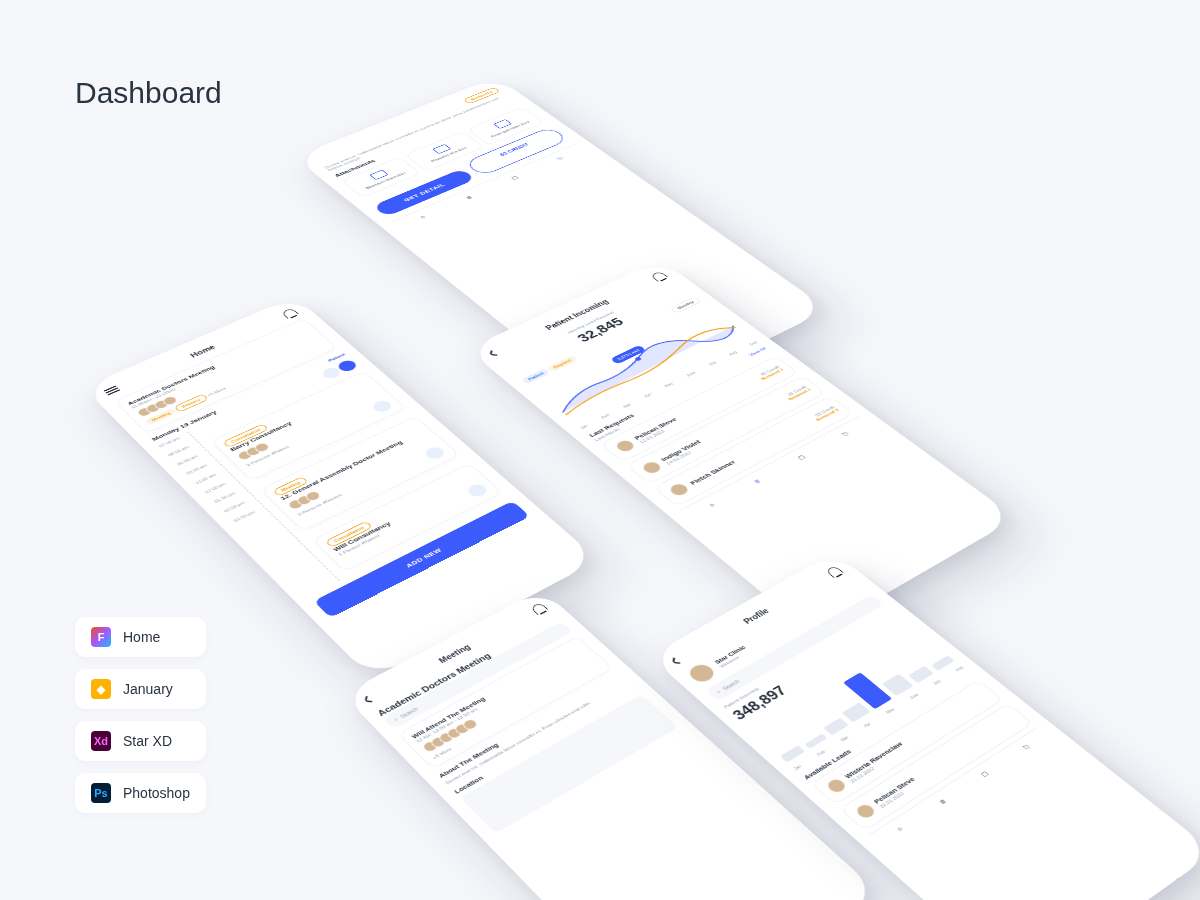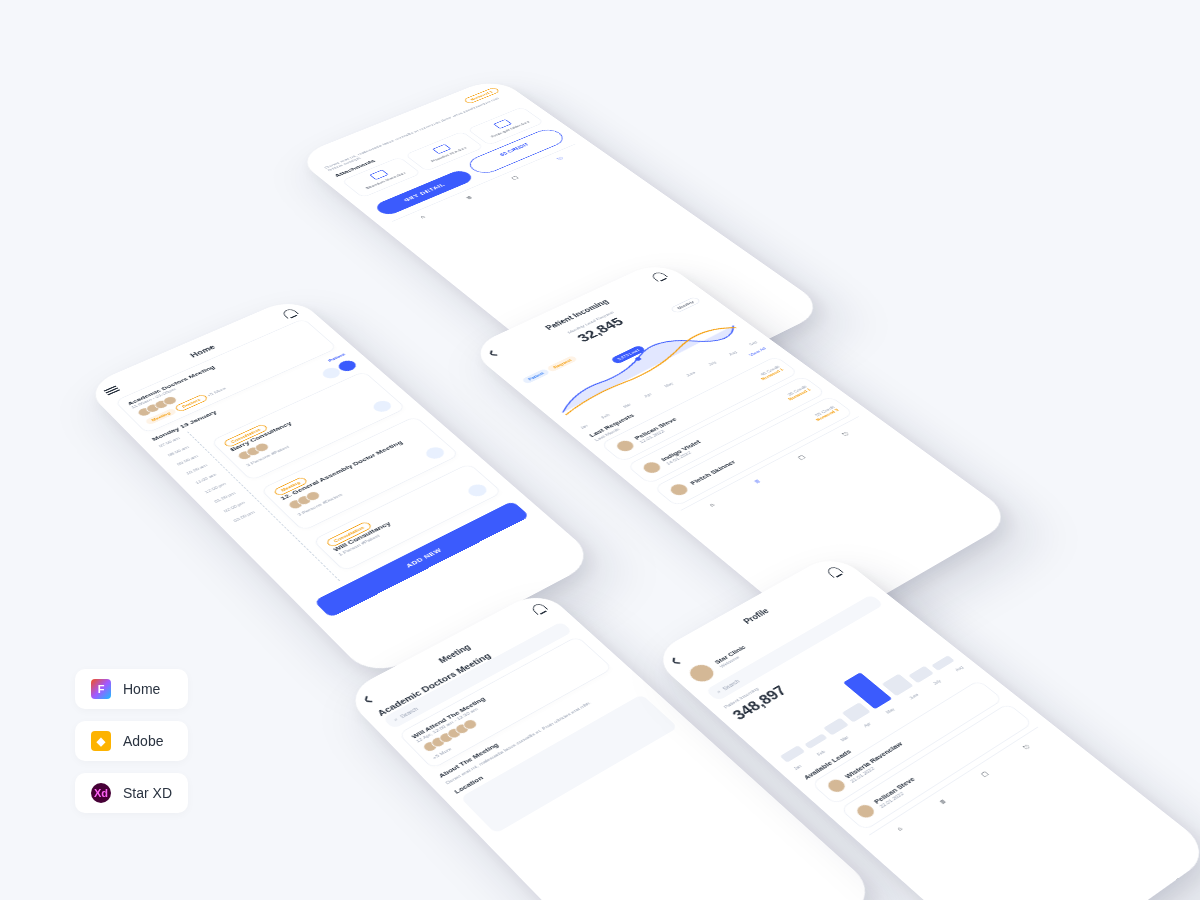--- a/index.html
+++ b/index.html
@@ -10,21 +10,21 @@
   height: 900px;
   overflow: hidden;
   position: relative;
 }
 .title { position: absolute; top: 70px; left: 75px; font-size: 30px; color: #2a3340; font-weight: 500; line-height: 1.5; }
 .tools { position: absolute; bottom: 75px; left: 75px; }
 .tool { background: #fff; border-radius: 10px; padding: 10px 16px; margin-bottom: 12px; display: flex; align-items: center; gap: 12px; font-size: 14px; color: #2a3340; box-shadow: 0 2px 8px rgba(0,0,0,0.03); }
 .ticon { width: 20px; height: 20px; border-radius: 4px; display: flex; align-items: center; justify-content: center; font-size: 11px; font-weight: 700; color: #fff; }
 .ticon.figma { background: linear-gradient(135deg,#f24e1e,#a259ff,#1abcfe); }
 .ticon.sketch { background: #fdb300; }
-.ticon.xd { background: #470137; color: #ff61f6; border-radius: 10px; }
+.ticon.xd { background: #470137; color: #ff61f6; }
 .ticon.ps { background: #001e36; color: #31a8ff; }
 .watermark { position: absolute; bottom: 20px; right: 20px; background: #1f2b3e; color: #fff; padding: 10px 18px; border-radius: 6px; font-size: 15px; font-weight: 600; display: flex; align-items: center; gap: 6px; }
 .watermark .zh { font-size: 13px; opacity: 0.9; }
 
 .scene { position: absolute; top: 0; left: 0; width: 1200px; height: 900px; perspective: 2400px; }
 .phone {
   position: absolute;
   width: 260px;
   height: 540px;
   background: #fff;
@@ -88,34 +88,39 @@
 .p1 { transform: rotateX(50deg) rotateZ(-38deg); left: 200px; top: 200px; }
 .p2 { transform: rotateX(50deg) rotateZ(-38deg); left: 420px; top: -40px; }
 .p3 { transform: rotateX(50deg) rotateZ(-38deg); left: 600px; top: 160px; }
 .p4 { transform: rotateX(50deg) rotateZ(-38deg); left: 470px; top: 520px; }
 .p5 { transform: rotateX(50deg) rotateZ(-38deg); left: 790px; top: 480px; }
 </style>
 </head>
 <body>
 
 <div class="title">
+  <div>Dashboard</div>
 </div>
 
 <div class="tools">
   <div class="tool">
       <span class="ticon figma">F</span>
       <span>Home</span>
     </div>
   <div class="tool">
       <span class="ticon sketch">◆</span>
-      <span>Adobe</span>
+      <span>January</span>
     </div>
   <div class="tool">
       <span class="ticon xd">Xd</span>
       <span>Star XD</span>
+    </div>
+  <div class="tool">
+      <span class="ticon ps">Ps</span>
+      <span>Photoshop</span>
     </div>
 </div>
 
 <div class="watermark">
   <span>ui</span>
     <span class="zh">老爸</span>
   <span style="font-size:9px;opacity:.7;margin-left:4px">UIL8.com</span>
 </div>
 
 <div class="scene">

